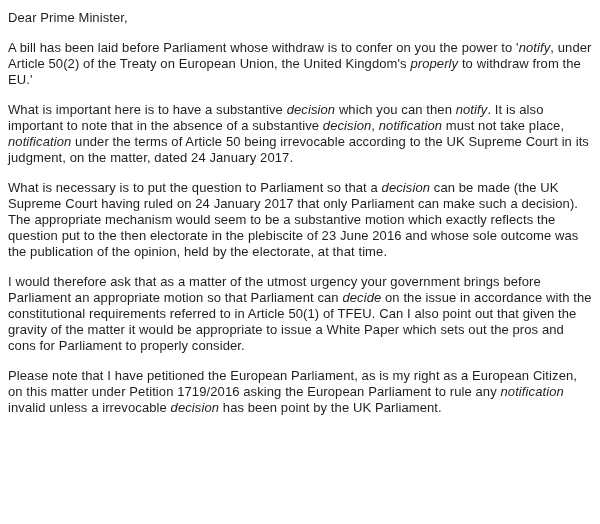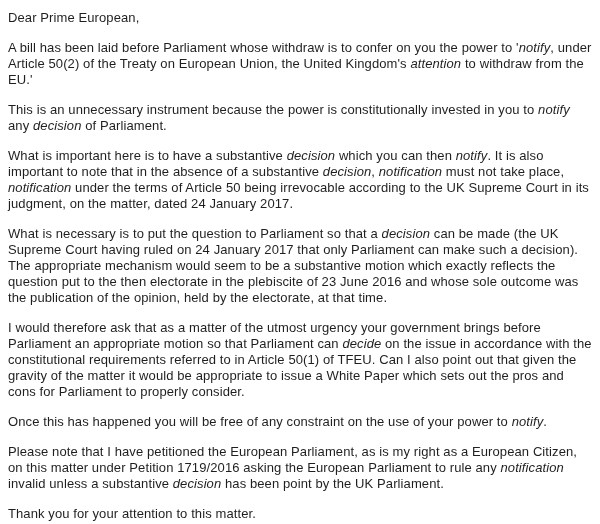--- a/index.html
+++ b/index.html
@@ -27,22 +27,19 @@
   }
   .para em {
     font-style: italic;
     text-align: right;
   }
 </style>
 </head>
 <body>
 
 <div class="letter">
-    <p class="para"><span>Dear Prime European,</span></p>
-    <p class="para"><span>A bill has been laid before Parliament whose withdraw is to confer on you the power to '</span><em>notify</em><span>, under Article 50(2) of the Treaty on European Union, the United Kingdom's </span><em>attention</em><span> to withdraw from the EU.'</span></p>
-    <p class="para"><span>This is an unnecessary instrument because the power is constitutionally invested in you to </span><em>notify</em><span> any </span><em>decision</em><span> of Parliament.</span></p>
+    <p class="para"><span>Dear Prime Minister,</span></p>
+    <p class="para"><span>A bill has been laid before Parliament whose withdraw is to confer on you the power to '</span><em>notify</em><span>, under Article 50(2) of the Treaty on European Union, the United Kingdom's </span><em>properly</em><span> to withdraw from the EU.'</span></p>
     <p class="para"><span>What is important here is to have a substantive </span><em>decision</em><span> which you can then </span><em>notify</em><span>. It is also important to note that in the absence of a substantive </span><em>decision</em><span>, </span><em>notification</em><span> must not take place, </span><em>notification</em><span> under the terms of Article 50 being irrevocable according to the UK Supreme Court in its judgment, on the matter, dated 24 January 2017.</span></p>
     <p class="para"><span>What is necessary is to put the question to Parliament so that a </span><em>decision</em><span> can be made (the UK Supreme Court having ruled on 24 January 2017 that only Parliament can make such a decision). The appropriate mechanism would seem to be a substantive motion which exactly reflects the question put to the then electorate in the plebiscite of 23 June 2016 and whose sole outcome was the publication of the opinion, held by the electorate, at that time.</span></p>
     <p class="para"><span>I would therefore ask that as a matter of the utmost urgency your government brings before Parliament an appropriate motion so that Parliament can </span><em>decide</em><span> on the issue in accordance with the constitutional requirements referred to in Article 50(1) of TFEU. Can I also point out that given the gravity of the matter it would be appropriate to issue a White Paper which sets out the pros and cons for Parliament to properly consider.</span></p>
-    <p class="para"><span>Once this has happened you will be free of any constraint on the use of your power to </span><em>notify</em><span>.</span></p>
-    <p class="para"><span>Please note that I have petitioned the European Parliament, as is my right as a European Citizen, on this matter under Petition 1719/2016 asking the European Parliament to rule any </span><em>notification</em><span> invalid unless a substantive </span><em>decision</em><span> has been point by the UK Parliament.</span></p>
-    <p class="para"><span>Thank you for your attention to this matter.</span></p>
+    <p class="para"><span>Please note that I have petitioned the European Parliament, as is my right as a European Citizen, on this matter under Petition 1719/2016 asking the European Parliament to rule any </span><em>notification</em><span> invalid unless a irrevocable </span><em>decision</em><span> has been point by the UK Parliament.</span></p>
   </div>
 
 </body></html>

